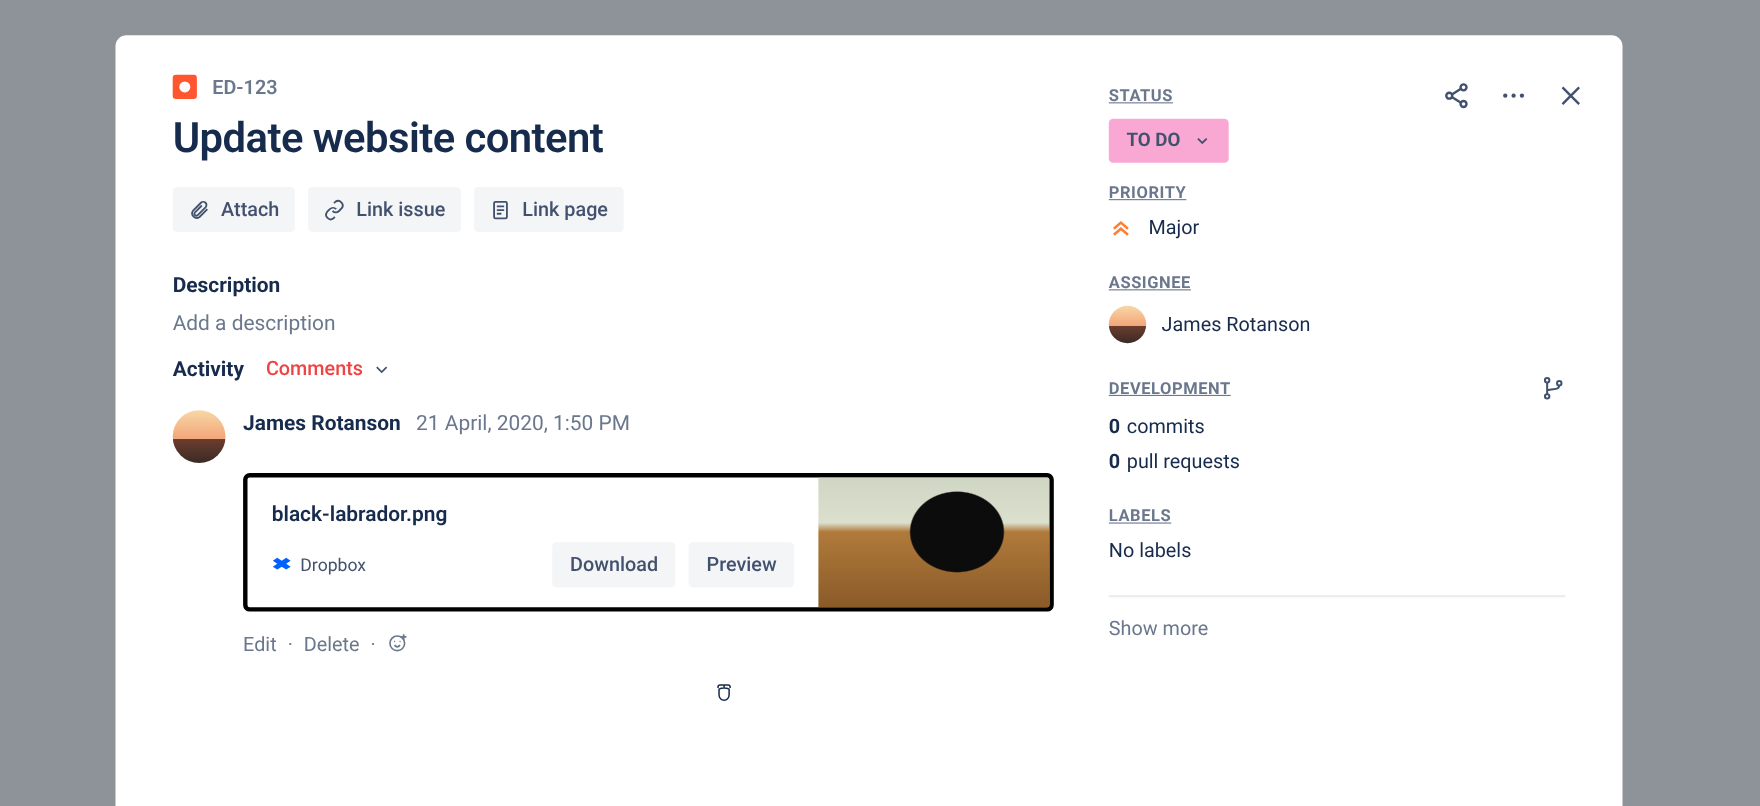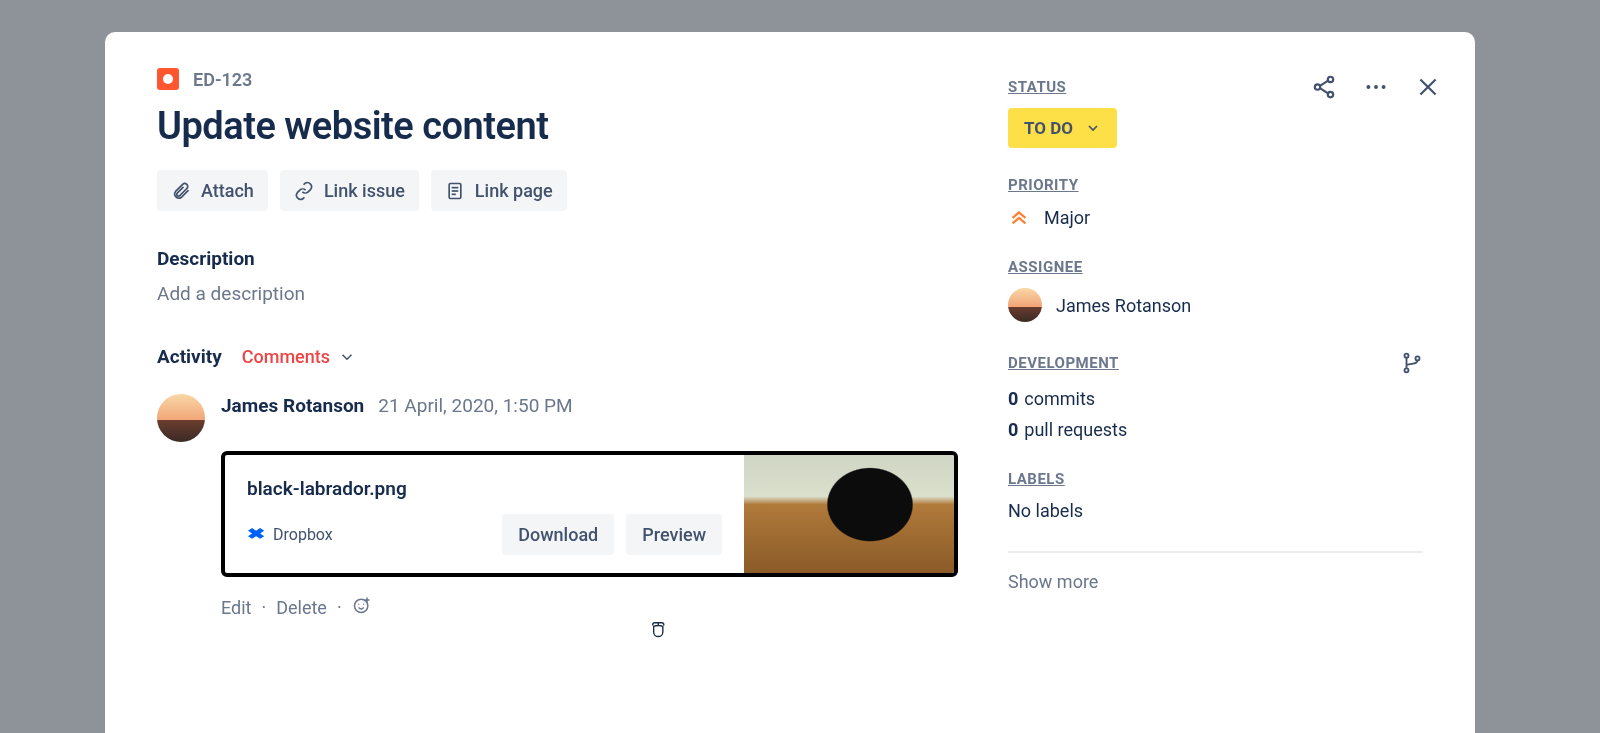--- a/index.html
+++ b/index.html
@@ -43,21 +43,21 @@
   .issue-title { font-size:38px; font-weight:600; color:#172B4D; margin-bottom:22px; letter-spacing:-0.5px;}
 
   .action-row { display:flex; gap:12px; margin-bottom:36px;}
   .pill-btn {
     background:#F4F5F7; border-radius:4px; padding:10px 14px; display:flex; align-items:center; gap:10px;
     color:#42526E; font-size:18px; font-weight:500; cursor:pointer;
   }
   .pill-btn svg{width:20px;height:20px;stroke:#42526E;fill:none;stroke-width:2;}
 
   .section-heading { font-size:19px; font-weight:700; color:#172B4D; margin-bottom:12px;}
-  .desc-placeholder { color:#6B778C; font-size:19px; margin-bottom:40px; cursor:text;}
+  .desc-placeholder { color:#6B778C; font-size:19px; margin-bottom:19px; cursor:text;}
 
   .activity-header{display:flex;align-items:center;gap:20px;margin-bottom:26px;}
   .activity-header .tab{display:flex;align-items:center;gap:8px;color:#ef4444;font-size:18px;cursor:pointer;font-weight:500;}
   .activity-header svg{width:18px;height:18px;stroke:#42526E;fill:none;stroke-width:2;}
 
   .comment{display:flex;gap:16px;}
   .avatar{width:48px;height:48px;border-radius:50%;flex:0 0 auto;background:linear-gradient(to bottom,#f8d7a6 0%,#f2a578 55%,#6b3d2e 55%,#3a2a25 100%);}
   .comment-body{flex:1;min-width:0;}
   .comment-meta{display:flex;gap:14px;align-items:baseline;margin-bottom:12px;}
   .comment-author{font-size:19px;font-weight:700;color:#172B4D;}
@@ -80,21 +80,21 @@
       radial-gradient(ellipse 70px 60px at 60% 42%, #0c0c0c 0%, #0c0c0c 60%, transparent 62%),
       linear-gradient(to bottom, #cfd6c3 0%, #dbe0cd 35%, #b07a3a 42%, #8a5a28 100%);
   }
 
   .comment-actions{margin-top:18px;color:#6B778C;font-size:18px;display:flex;align-items:center;gap:10px;}
   .comment-actions .link{cursor:pointer;}
   .comment-actions svg{width:20px;height:20px;stroke:#6B778C;fill:none;stroke-width:1.8;}
 
   
   .field-label{font-size:15px;font-weight:700;color:#6B778C;letter-spacing:0.5px;margin-bottom:12px;text-decoration:underline;}
-  .status-btn{background:#fde047;border-radius:4px;padding:10px 16px;display:inline-flex;align-items:center;gap:12px;font-size:17px;font-weight:700;color:#42526E;cursor:pointer;margin-bottom:28px;}
+  .status-btn{background:#f9a8d4;border-radius:4px;padding:10px 16px;display:inline-flex;align-items:center;gap:12px;font-size:17px;font-weight:700;color:#42526E;cursor:pointer;margin-bottom:18px;}
   .status-btn svg{width:16px;height:16px;stroke:#42526E;fill:none;stroke-width:2.5;}
 
   .priority-row{display:flex;align-items:center;gap:14px;margin-bottom:30px;}
   .priority-row svg{width:22px;height:22px;}
   .priority-label{font-size:18px;color:#172B4D;}
 
   .assignee-row{display:flex;align-items:center;gap:14px;margin-bottom:30px;}
   .assignee-avatar{width:34px;height:34px;border-radius:50%;background:linear-gradient(to bottom,#f8d7a6 0%,#f2a578 55%,#6b3d2e 55%,#3a2a25 100%);}
   .assignee-name{font-size:18px;color:#172B4D;}
 

